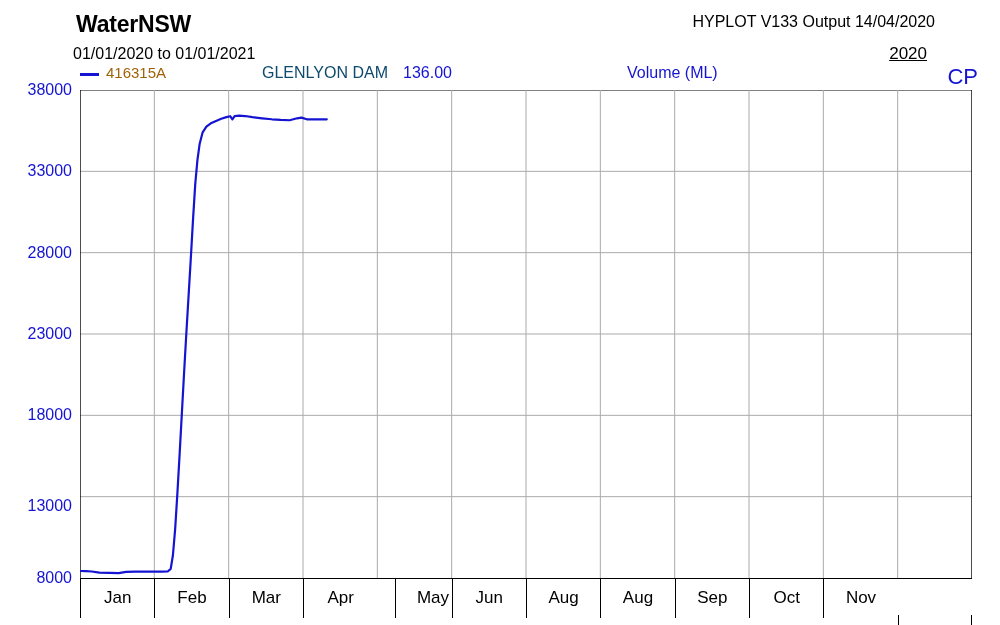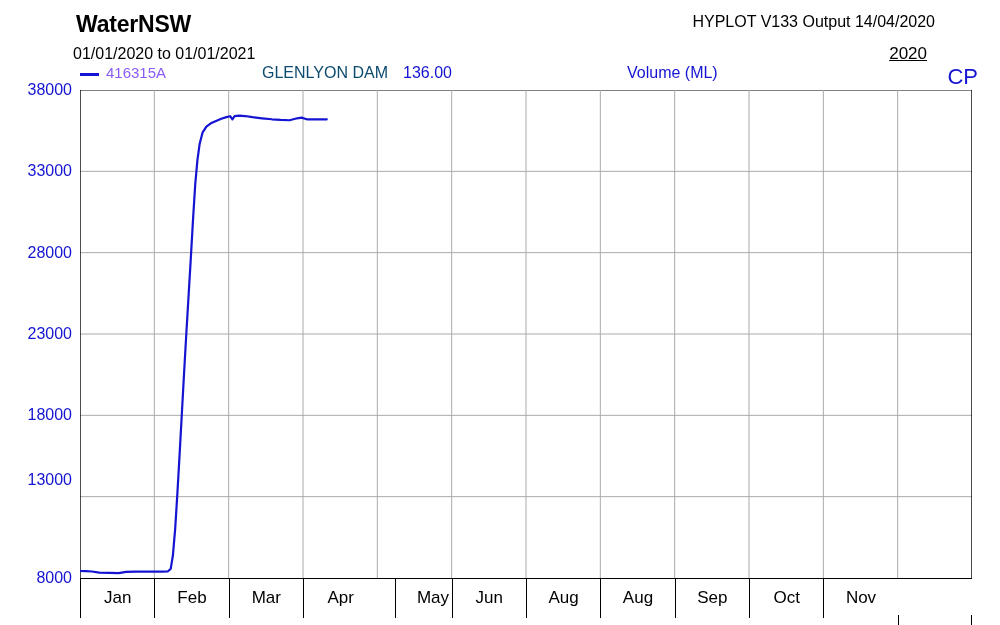--- a/index.html
+++ b/index.html
@@ -72,21 +72,21 @@
     top: 9px;
     width: 19px;
     height: 3px;
     background: #1414d2;
   }
   .legend-series-id {
     position: absolute;
     left: 106px;
     top: 0px;
     font-size: 15px;
-    color: #8b5cf6;
+    color: #a16207;
     white-space: nowrap;
   }
   .legend-site {
     position: absolute;
     left: 262px;
     top: 0px;
     font-size: 16px;
     color: #0c4a6e;
     white-space: nowrap;
   }
@@ -191,21 +191,21 @@
     <div class="legend-dash"></div>
     <div class="legend-series-id">416315A</div>
     <div class="legend-site">GLENLYON DAM</div>
     <div class="legend-value">136.00</div>
     <div class="legend-param">Volume (ML)</div>
     <div class="legend-cp">CP</div>
   </div>
 
   <div id="ytick-layer">
       <div class="ytick-label" style="top: 488px;">8000</div>
-      <div class="ytick-label" style="top: 390px;">13000</div>
+      <div class="ytick-label" style="top: 416px;">13000</div>
       <div class="ytick-label" style="top: 325.333px;">18000</div>
       <div class="ytick-label" style="top: 244px;">23000</div>
       <div class="ytick-label" style="top: 162.667px;">28000</div>
       <div class="ytick-label" style="top: 81.3333px;">33000</div>
       <div class="ytick-label" style="top: 0px;">38000</div>
     </div>
 
   <div id="plot-area">
     <svg id="plot-svg" width="892" height="488" viewBox="0 0 892 488">
         <line x1="0" y1="406.6666666666667" x2="892" y2="406.6666666666667" stroke="#aaaaaa" stroke-width="1"></line>

